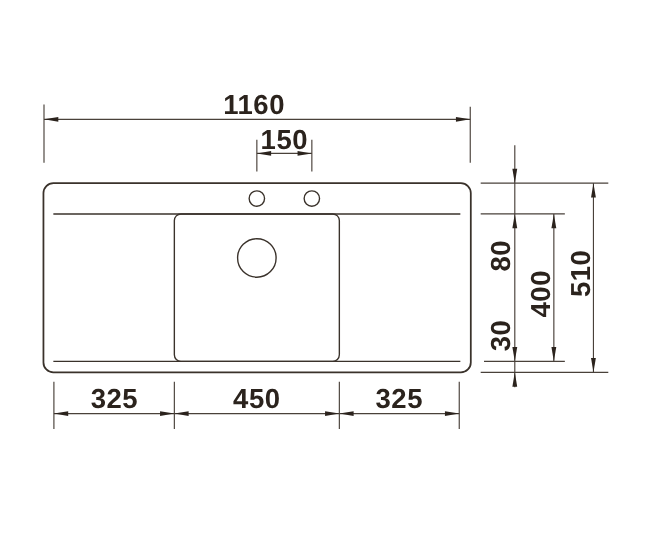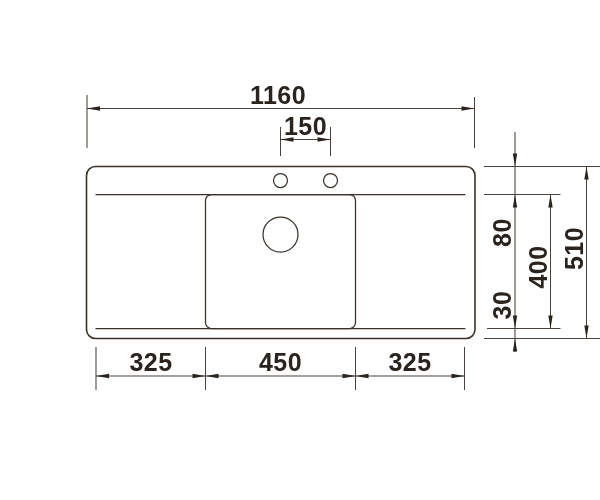--- a/index.html
+++ b/index.html
@@ -9,21 +9,20 @@
     width: 600px;
     height: 500px;
     overflow: hidden;
     font-family: "Liberation Sans", sans-serif;
   }
   .stage {
     position: relative;
     width: 484px;
     height: 500px;
     background: #ffffff;
-    margin-left: 47px;
   }
   svg { display: block; }
   .outline {
     fill: none;
     stroke: #3a322b;
     stroke-width: 1.6;
     stroke-linejoin: round;
   }
   .inner-line {
     fill: none;

